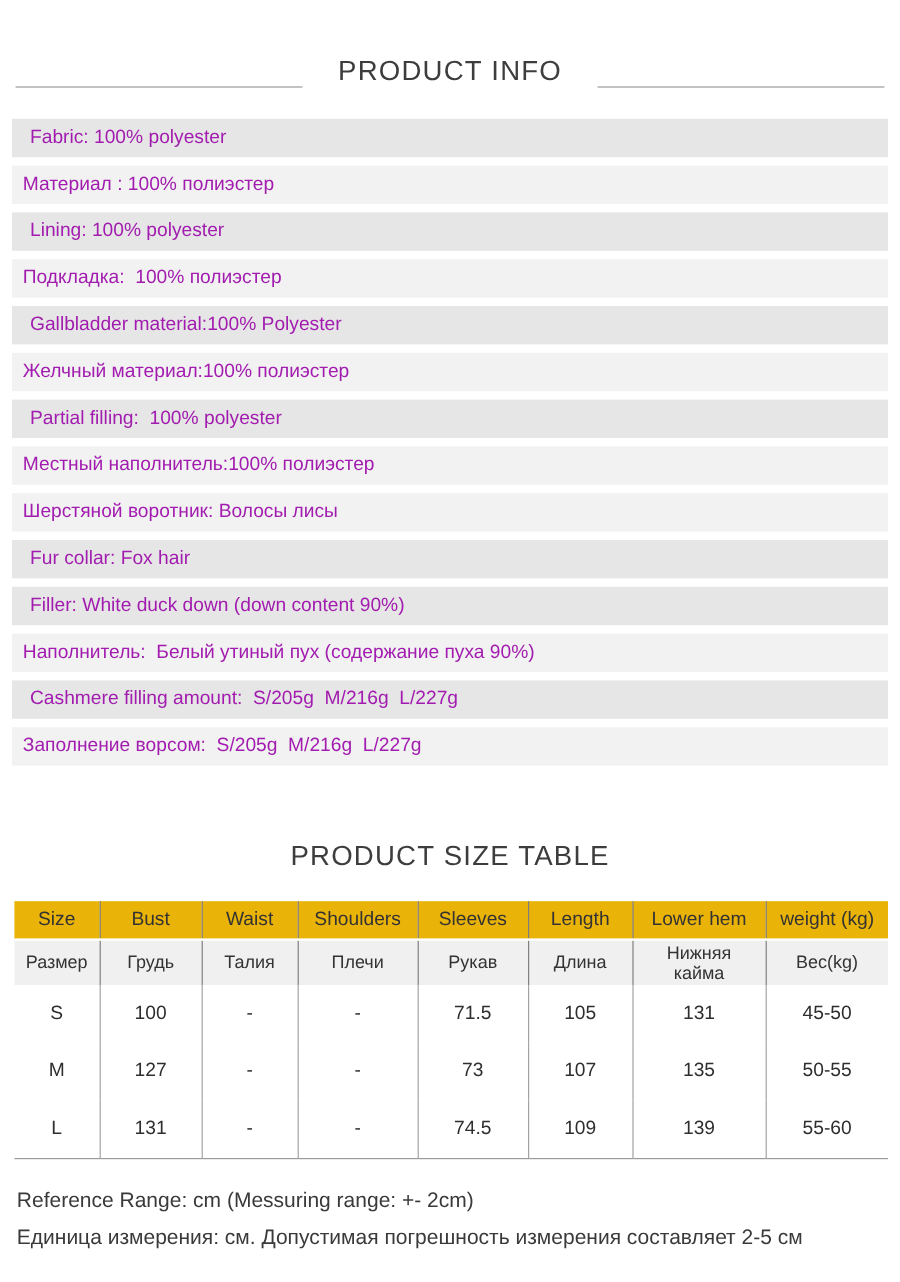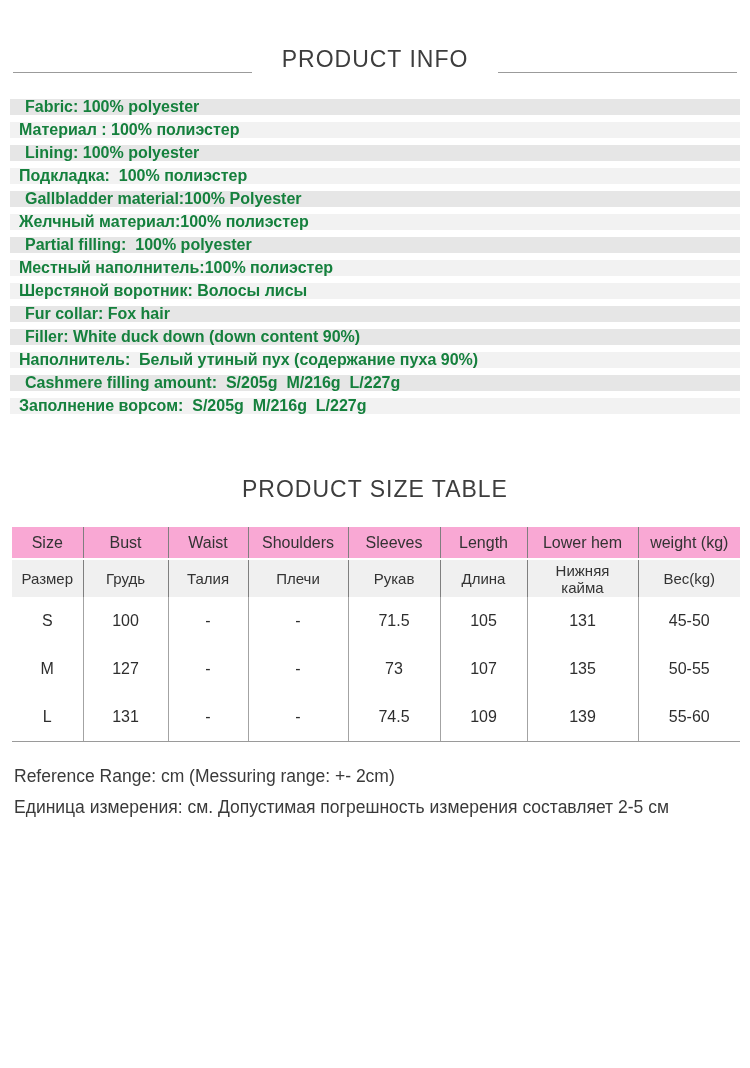--- a/index.html
+++ b/index.html
@@ -42,28 +42,27 @@
     letter-spacing: 1px;
     color: #3d3d3d;
     margin: 62px 0 0 0;
   }
 
   
   .info-list {
     margin: 26px 10px 0 10px;
   }
   .info-row {
-    height: 16px;
+    height: 32px;
     margin-bottom: 7px;
     display: flex;
     align-items: center;
     font-size: 16px;
-    color: #15803d;
+    color: #a21caf;
     white-space: pre;
-    font-weight: bold;
   }
   .info-row.en { background: #e6e6e6; padding-left: 15px; }
   .info-row.ru { background: #f2f2f2; padding-left: 9px; }
 
   
   .size-table {
     margin: 24px 0 0 12px;
     border-collapse: collapse;
     table-layout: fixed;
     width: 728px;
@@ -77,21 +76,21 @@
   .size-table col.c6 { width: 111px; }
   .size-table col.c7 { width: 102px; }
 
   .size-table th, .size-table td {
     text-align: center;
     vertical-align: middle;
     font-weight: 400;
     padding: 0;
   }
   .size-table thead tr.hdr-en th {
-    background: #f9a8d4;
+    background: #eab308;
     height: 31px;
     font-size: 16px;
     color: #333333;
     border-bottom: 2px solid #ffffff;
     margin-top: 28px;
   }
   .size-table thead tr.hdr-ru th {
     background: #f0f0f0;
     height: 37px;
     font-size: 15px;

